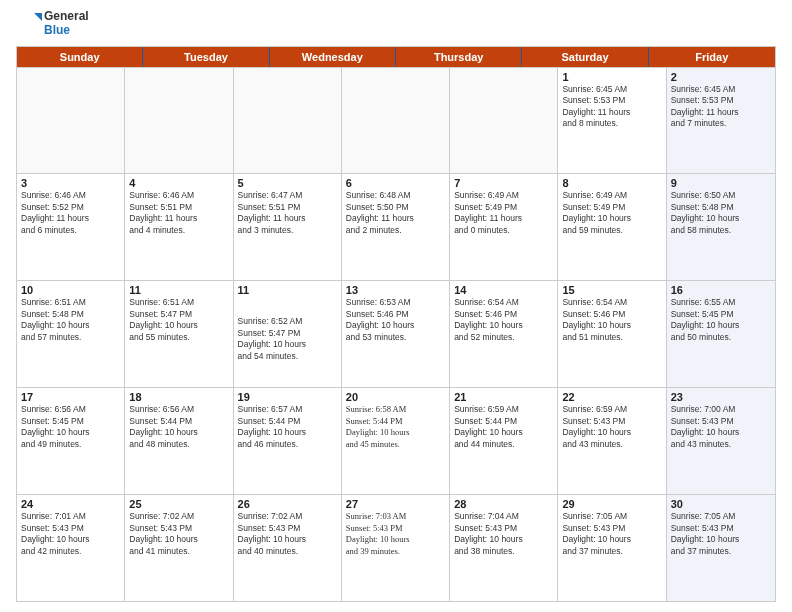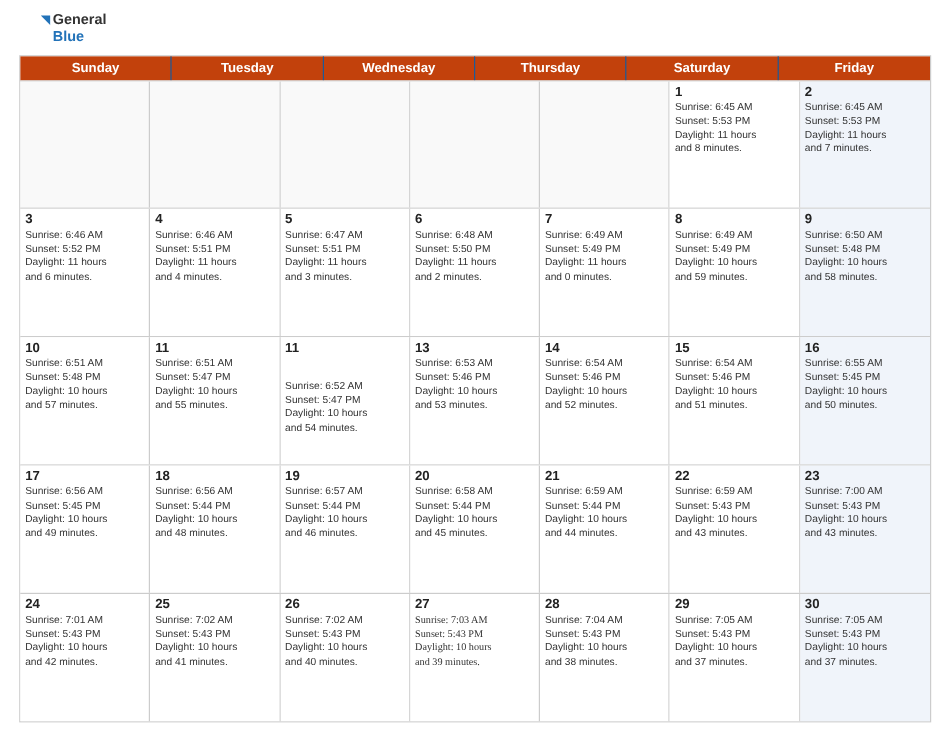--- a/index.html
+++ b/index.html
@@ -266,21 +266,21 @@
           </div>
           <div class="cal-cell">
             <span class="day-number">19</span>
             <div class="day-info" style="white-space: pre-line;">Sunrise: 6:57 AM
 Sunset: 5:44 PM
 Daylight: 10 hours
 and 46 minutes.</div>
           </div>
           <div class="cal-cell">
             <span class="day-number">20</span>
-            <div class="day-info" style="white-space: pre-line;">Sunrise: 6:58 AM
+            <div class="day-info" style="white-space: pre-line; font-family: Liberation Serif, serif;">Sunrise: 6:58 AM
 Sunset: 5:44 PM
 Daylight: 10 hours
 and 45 minutes.</div>
           </div>
           <div class="cal-cell">
             <span class="day-number">21</span>
             <div class="day-info" style="white-space: pre-line;">Sunrise: 6:59 AM
 Sunset: 5:44 PM
 Daylight: 10 hours
 and 44 minutes.</div>

